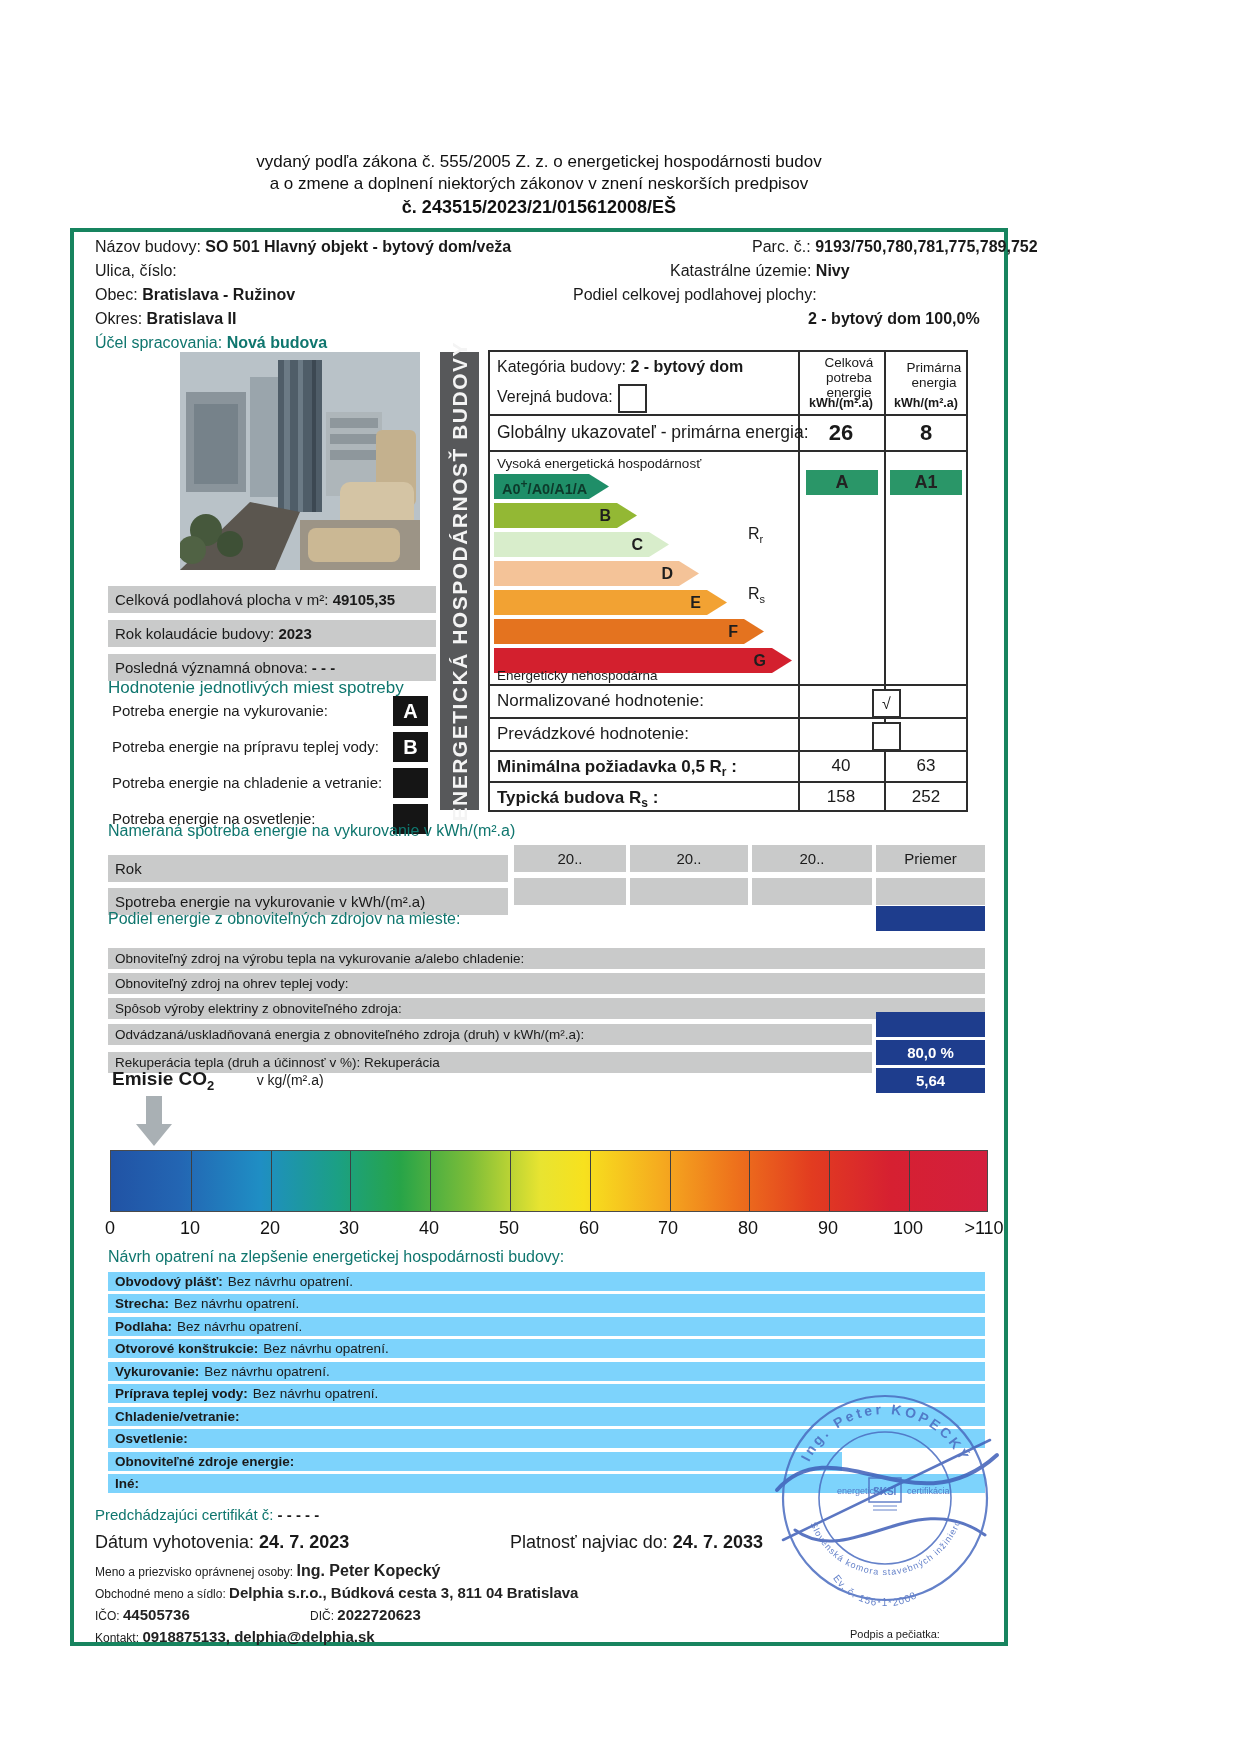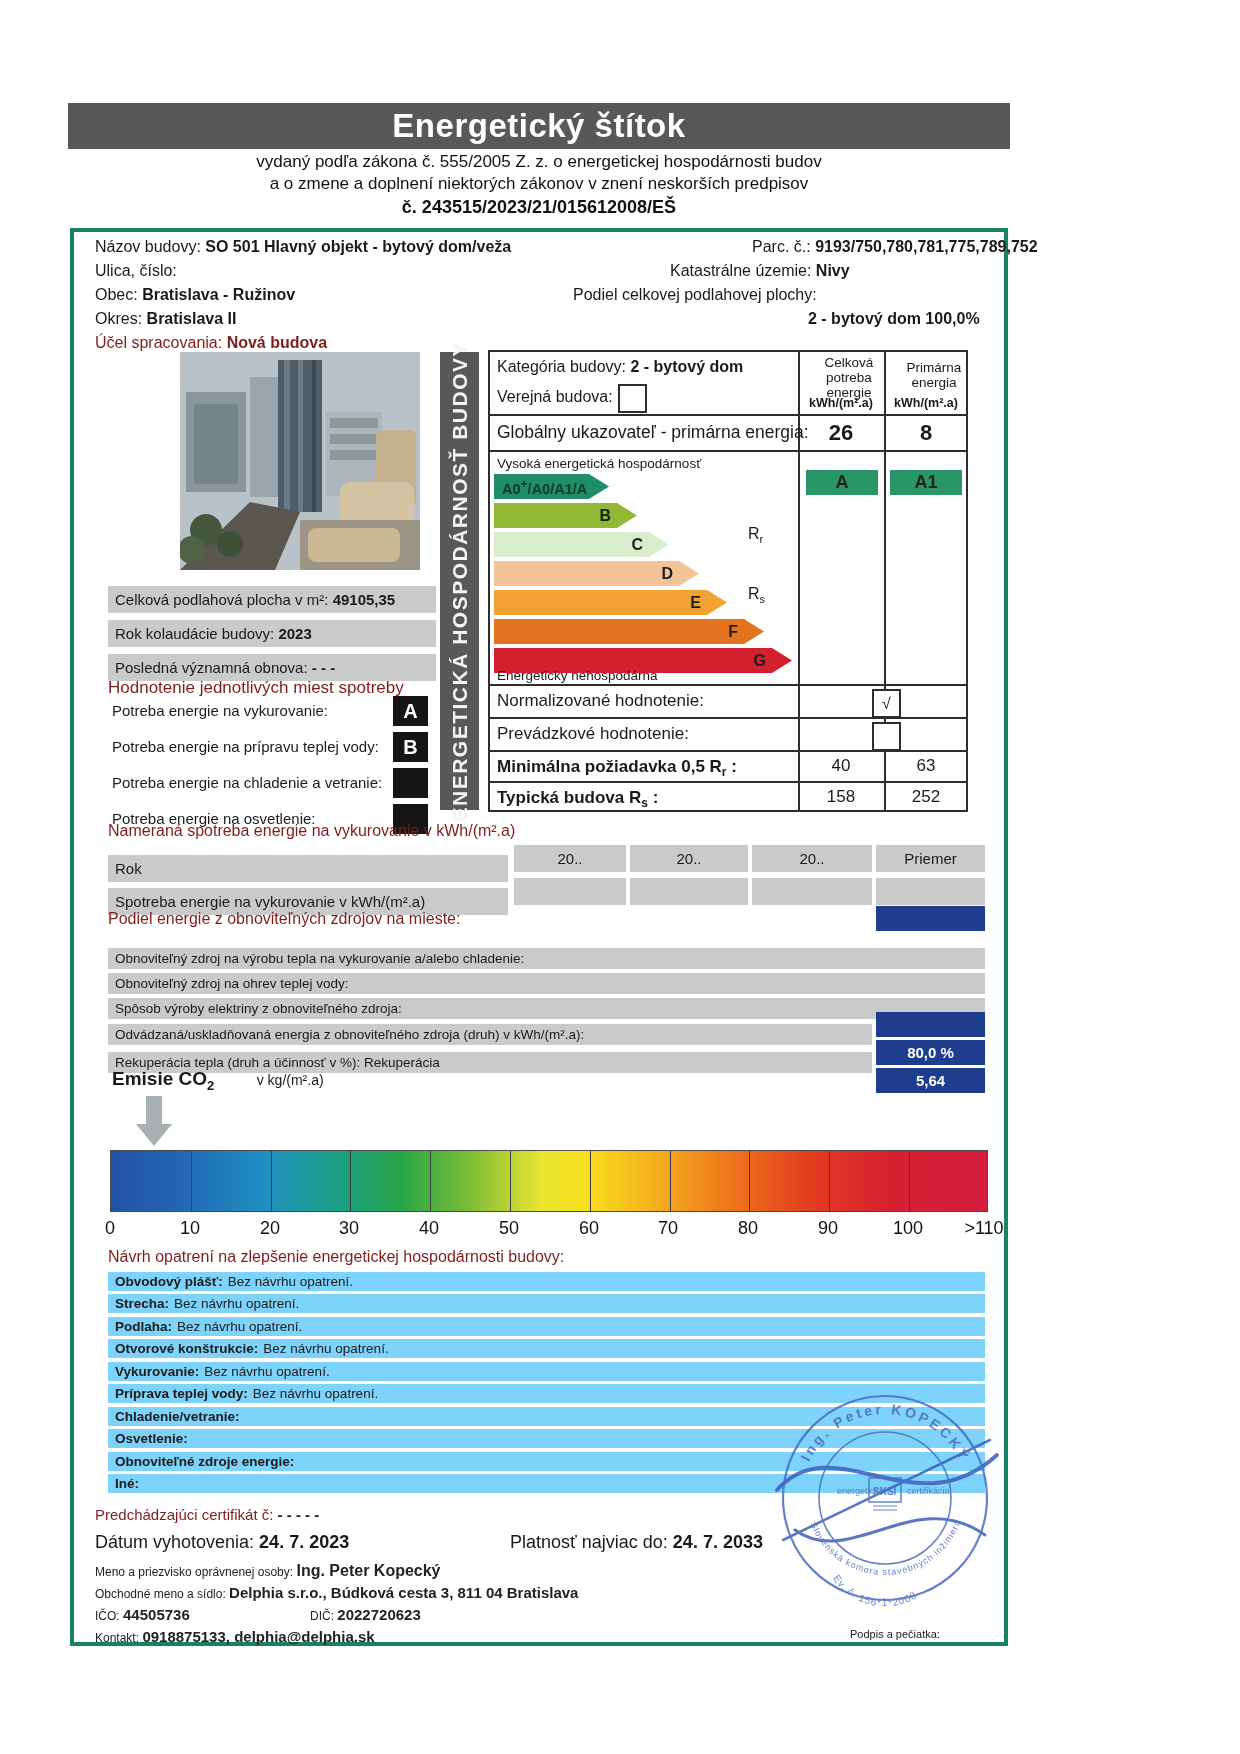--- a/index.html
+++ b/index.html
@@ -2,21 +2,21 @@
 <html><head>
 <meta charset="utf-8">
 <title>Energetický štítok</title>
 <style>
   html,body{margin:0;padding:0;background:#e9e9e9;}
   .page{position:relative;width:1240px;height:1754px;background:#ffffff;margin:0 auto;
         font-family:"Liberation Sans","DejaVu Sans",sans-serif;color:#1a1a1a;overflow:hidden;}
   .abs{position:absolute;}
   .nowrap{white-space:nowrap;}
   .bold{font-weight:700;}
-  .blue{color:#7f1d1d;}
+  .blue{color:#0f766e;}
 
   
   .banner-top{left:68px;top:103px;width:942px;height:46px;background:#57585a;
               display:flex;align-items:center;justify-content:center;}
   .banner-top span{color:#ffffff;font-size:33px;font-weight:700;letter-spacing:.5px;}
   .hline{left:68px;width:942px;text-align:center;font-size:17px;color:#111;}
 
   
   .green-box{left:70px;top:228px;width:938px;height:1418px;border:4px solid #17845f;box-sizing:border-box;}
 
@@ -76,23 +76,20 @@
 
   .foot-small{font-size:12px;color:#222;}
   .foot-small .val{font-size:15px;font-weight:700;}
   .sig{opacity:.85;}
 </style>
 </head>
 <body>
 
 <div class="page">
 
-  <div class="abs banner-top">
-    <span>Energetický štítok</span>
-  </div>
   <div class="abs hline" style="top:152px;">vydaný podľa zákona č. 555/2005 Z. z. o energetickej hospodárnosti budov</div>
   <div class="abs hline" style="top:174px;">a o zmene a doplnení niektorých zákonov v znení neskorších predpisov</div>
   <div class="abs hline bold" style="top:197px;font-size:18px;">č. 243515/2023/21/015612008/EŠ</div>
 
   <div class="abs green-box"></div>
 
   <div class="abs info-line nowrap" style="left:95px;top:238px;">
     <span class="lbl">Názov budovy:</span>
     <span class="val">SO 501 Hlavný objekt - bytový dom/veža</span>
   </div>
@@ -363,21 +360,21 @@
       <span>Bez návrhu opatrení.</span>
   </div>
   <div class="abs op-row" style="left:108px;top:1407px;width:877px;height:19px;">
     <span class="lbl">Chladenie/vetranie:</span>
       <span></span>
   </div>
   <div class="abs op-row" style="left:108px;top:1429px;width:877px;height:19px;">
     <span class="lbl">Osvetlenie:</span>
       <span></span>
   </div>
-  <div class="abs op-row" style="left:108px;top:1452px;width:877px;height:19px;">
+  <div class="abs op-row" style="left:108px;top:1452px;width:734px;height:19px;">
     <span class="lbl">Obnoviteľné zdroje energie:</span>
       <span></span>
   </div>
   <div class="abs op-row" style="left:108px;top:1474px;width:877px;height:19px;">
     <span class="lbl">Iné:</span>
       <span></span>
   </div>
 
   <div class="abs nowrap" style="left:95px;top:1506px;font-size:15px;">
     <span class="blue">Predchádzajúci certifikát č:</span>

